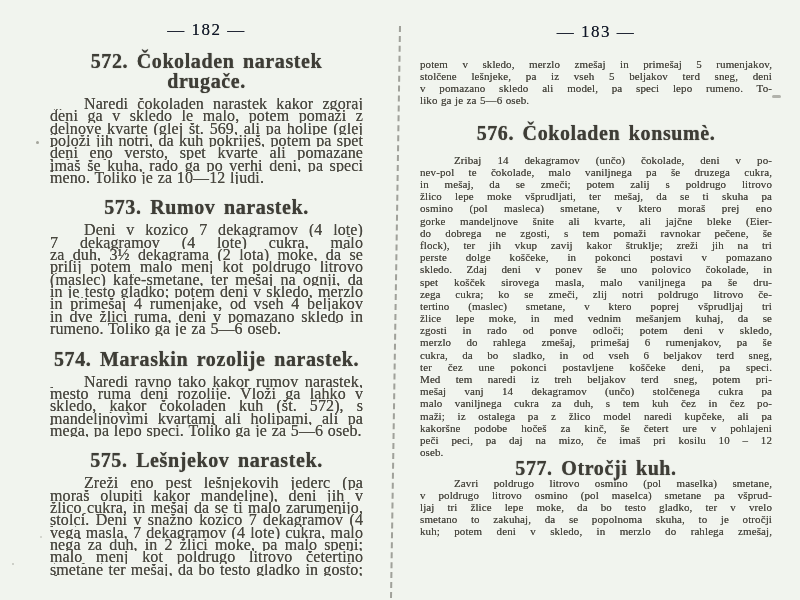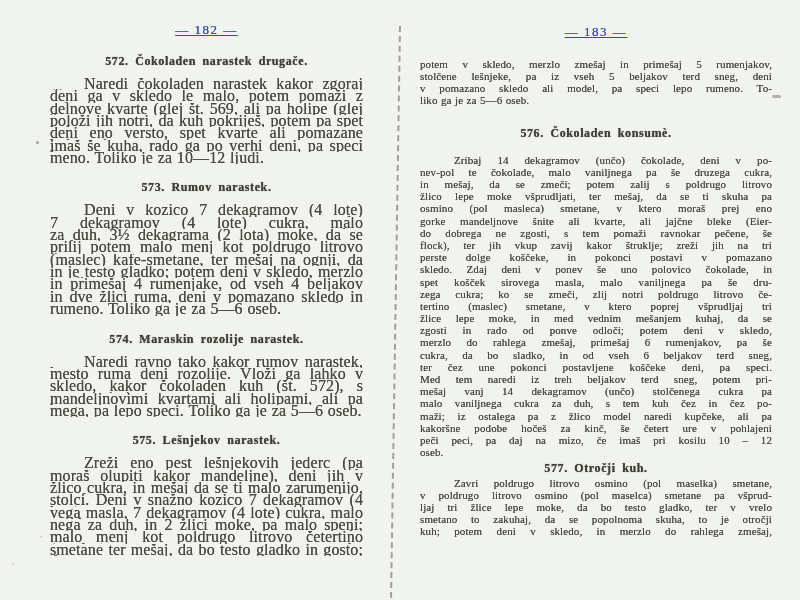--- a/index.html
+++ b/index.html
@@ -7,25 +7,25 @@
     position:relative;width:800px;height:600px;overflow:hidden;
     background:#f1f4ee;
     font-family:"Liberation Serif","DejaVu Serif",serif;
     color:#49473f;
     text-shadow:0 0 .6px rgba(73,71,63,.85);
   }
   .pcol{position:absolute;}
   #left-col{left:50px;top:22px;width:313px;}
   #right-col{left:420px;top:24px;width:352px;}
   .pnum{
-    text-align:center;font-size:13px;height:16px;line-height:16px;
-    letter-spacing:1.5px;color:#1d4ed8;text-decoration:underline;
+    text-align:center;font-size:17px;height:16px;line-height:16px;
+    letter-spacing:1.5px;color:#0f172a;
   }
   .rtitle{
-    text-align:center;font-weight:700;font-size:12px;line-height:20px;
+    text-align:center;font-weight:700;font-size:20px;line-height:20px;
     letter-spacing:.6px;color:#3e3d36;text-shadow:0 0 .8px rgba(62,61,54,.9);
     word-spacing:3px;
   }
   .bl{
     text-align:justify;text-align-last:justify;overflow:hidden;
     letter-spacing:.1px;word-spacing:.6px;
   }
   .bl.fin{text-align-last:left;}
   .bl.ind{text-indent:34px;}
   #left-col .bl{font-size:16px;height:12.35px;line-height:12.3px;}

